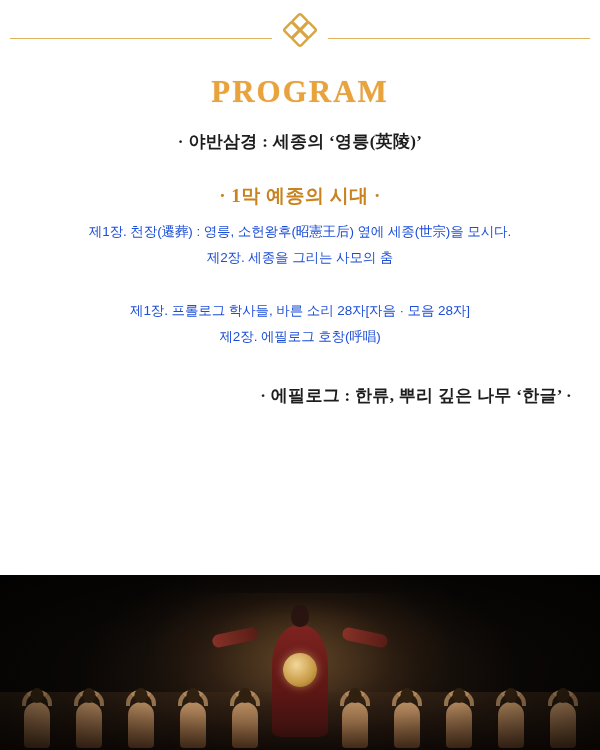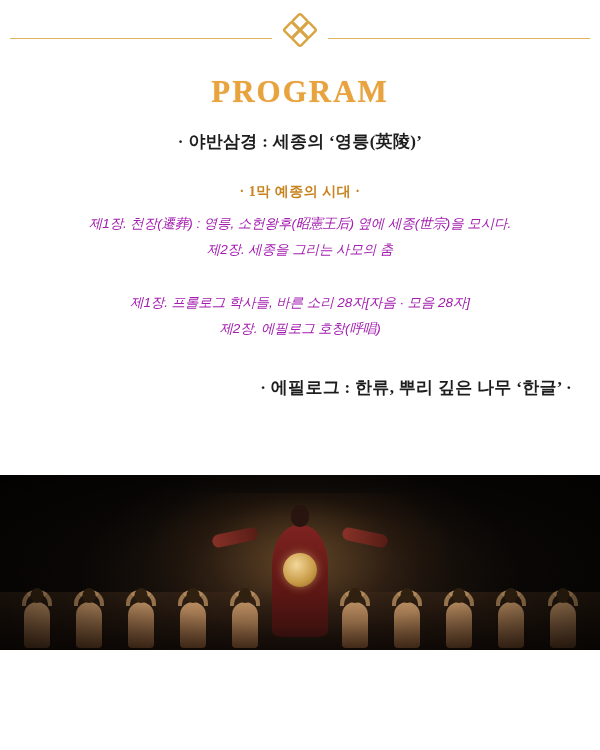--- a/index.html
+++ b/index.html
@@ -7,21 +7,21 @@
     margin: 0;
     padding: 0;
     width: 600px;
     height: 750px;
     background: #ffffff;
     font-family: "Liberation Sans", sans-serif;
   }
   .page {
     position: relative;
     width: 600px;
-    height: 650px;
+    height: 750px;
     background: #ffffff;
     overflow: hidden;
   }
 
   
   .ornament-row {
     position: relative;
     height: 60px;
     display: flex;
     align-items: center;
@@ -74,33 +74,32 @@
     font-weight: bold;
     color: #1d1d1d;
     letter-spacing: .3px;
   }
 
   .act-block { margin-top: 26px; }
   .act-block.first { margin-top: 30px; }
 
   .act-title {
     font-family: "Liberation Serif", serif;
-    font-size: 14px;
+    font-size: 19px;
     font-weight: bold;
     color: #c8821e;
     letter-spacing: .5px;
     margin-bottom: 10px;
   }
 
   .scene {
     font-size: 13.5px;
     line-height: 1.95;
-    color: #a21caf;
+    color: #1d4ed8;
     letter-spacing: -.1px;
-    font-style: italic;
   }
 
   .epilogue {
     margin-top: 34px;
     font-family: "Liberation Serif", serif;
     font-size: 17px;
     font-weight: bold;
     color: #1d1d1d;
     letter-spacing: .3px;
     text-align: right;

